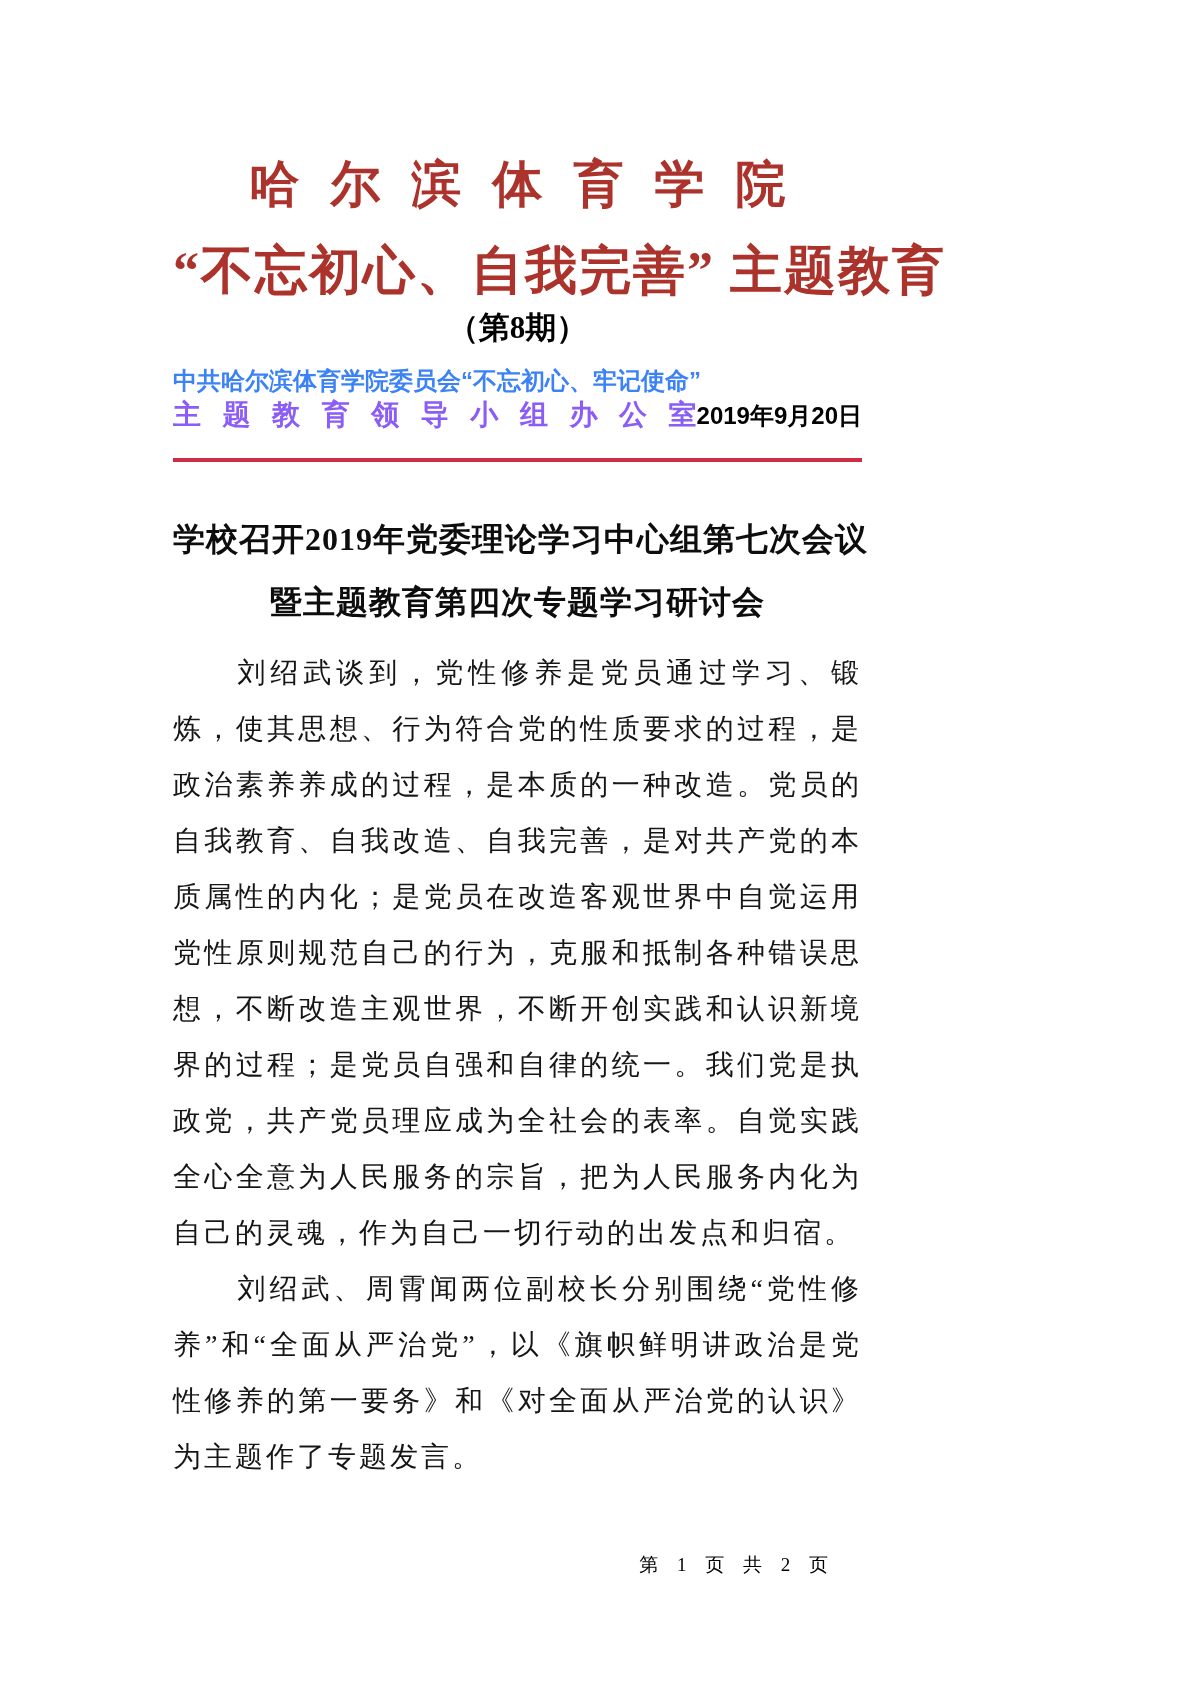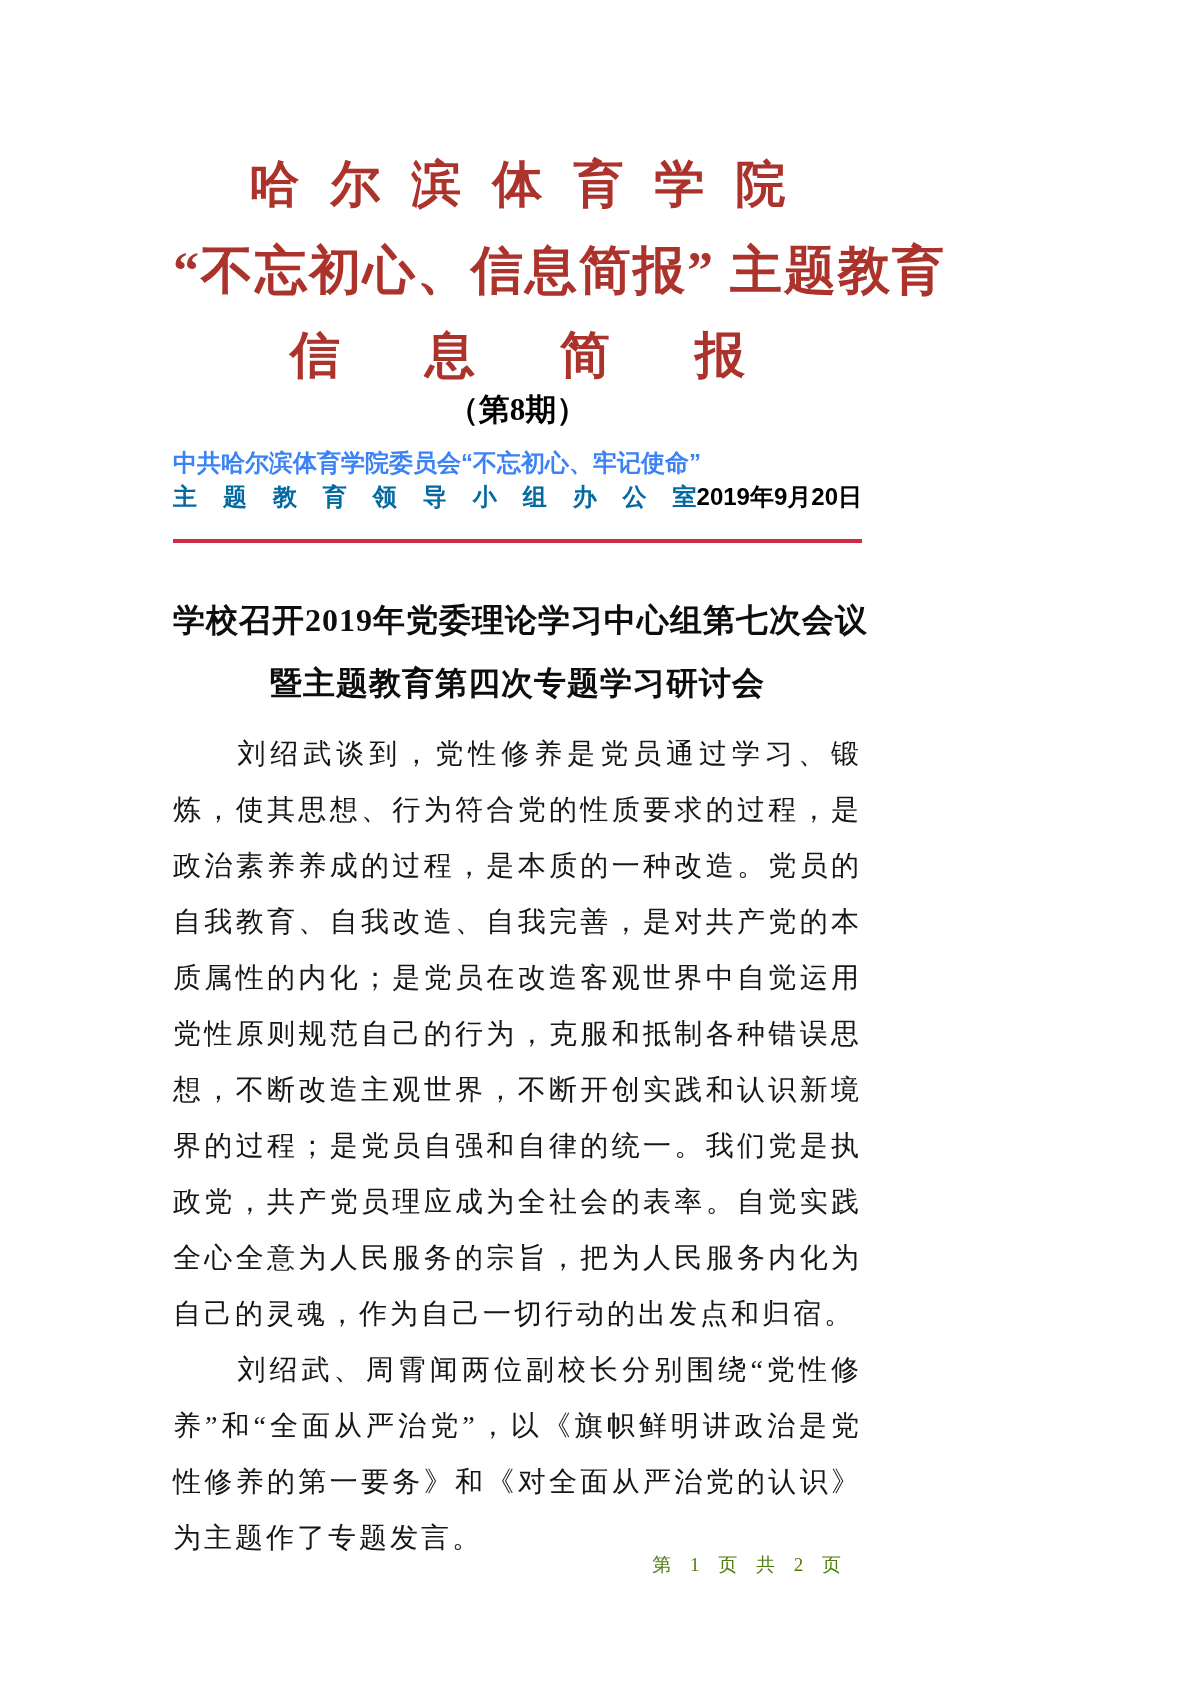--- a/index.html
+++ b/index.html
@@ -82,24 +82,24 @@
   }
   .org-row {
     display: flex;
     justify-content: space-between;
     align-items: baseline;
     margin-top: 2px;
   }
   .org-line2 {
     display: inline-block;
     width: 537px;
-    font-size: 24px;
+    font-size: 28px;
     font-weight: bold;
     line-height: 32px;
-    color: #0369a1;
+    color: #8b5cf6;
     text-align: justify;
     text-align-last: justify;
   }
   .org-date {
     font-size: 24px;
     font-weight: bold;
     line-height: 32px;
     color: #000;
     white-space: nowrap;
   }
@@ -131,42 +131,39 @@
     letter-spacing: 3px;
     text-align: justify;
     text-indent: 2.3em;
     color: #161616;
   }
 
   
   .page-footer {
     position: absolute;
     top: 1552px;
-    right: 162px;
+    right: 175px;
     font-size: 19px;
     letter-spacing: 7px;
-    color: #4d7c0f;
+    color: #000000;
     font-family: "Liberation Serif", "DejaVu Serif", serif;
     white-space: nowrap;
   }
 </style>
 </head>
 <body>
 
 <div class="page">
   <div class="content">
 
     <header>
       <div class="m-title1">
         <span class="sp">哈尔滨体育学院</span>
       </div>
-      <div class="m-title2">“不忘初心、信息简报” 主题教育</div>
-      <div class="m-title3">
-        <span class="sp">信息简报</span>
-      </div>
+      <div class="m-title2">“不忘初心、自我完善” 主题教育</div>
       <div class="issue">（第8期）</div>
 
       <div class="org-block">
         <div class="org-line1">中共哈尔滨体育学院委员会“不忘初心、牢记使命”</div>
         <div class="org-row">
           <span class="org-line2">主题教育领导小组办公室</span>
           <span class="org-date">2019年9月20日</span>
         </div>
       </div>
 

